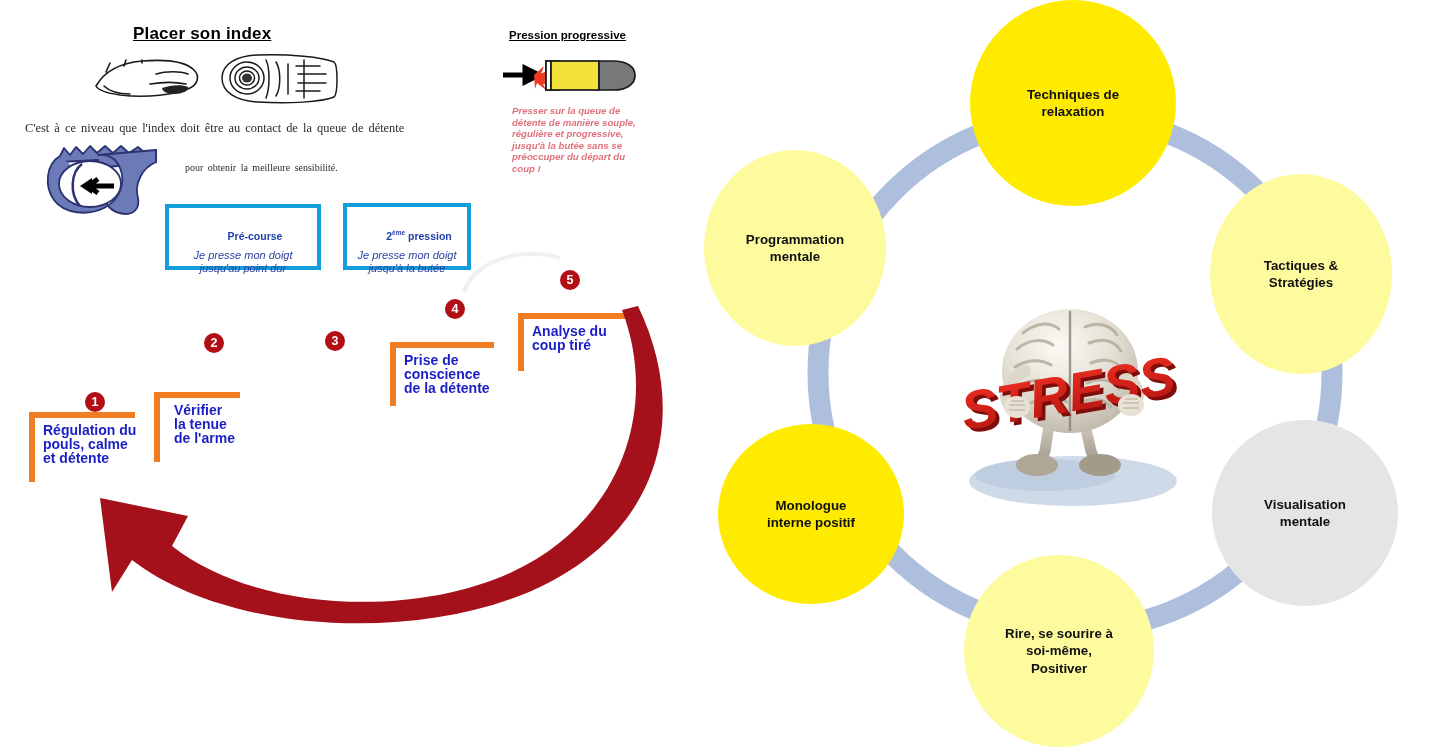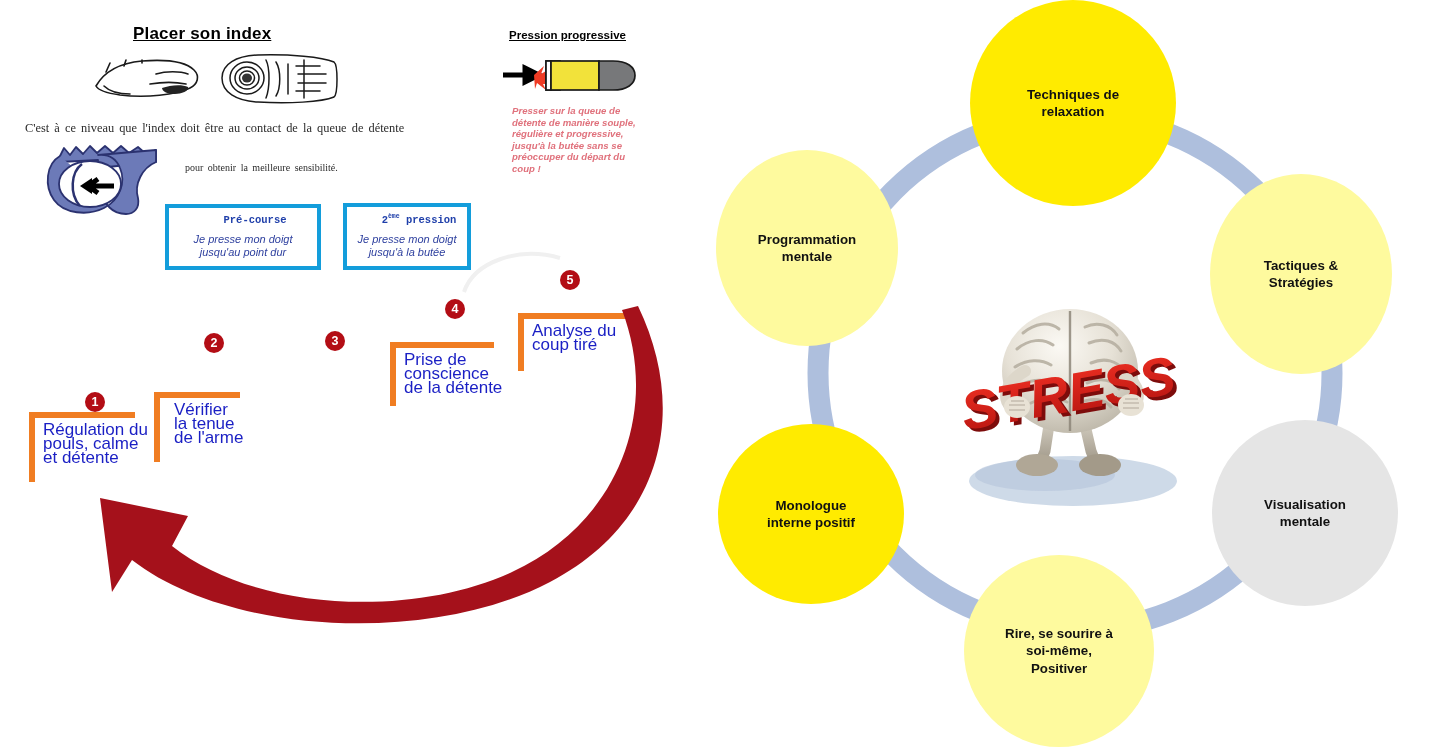--- a/index.html
+++ b/index.html
@@ -43,22 +43,22 @@
   .bluebox{
     position:absolute;
     border:4px solid #139ddb;
     background:#fff;
     text-align:center;
     box-sizing:border-box;
   }
   #bluebox-1{left:165px;top:204px;width:156px;height:66px;}
   #bluebox-2{left:343px;top:203px;width:128px;height:67px;}
   .bb-title{
-    margin-top:6px;font-size:10.5px;font-weight:bold;color:#1f3faa;
-    font-family:Liberation Mono, monospace;
+    margin-top:22px;font-size:10.5px;font-weight:bold;color:#1f3faa;
+    font-family:Liberation Sans, sans-serif;
     padding-left:24px;
   }
   .bb-title sup{font-size:6.5px;}
   .bb-line{
     font-size:11px;font-style:italic;color:#2d3f9e;line-height:13px;
     font-family:Liberation Sans, sans-serif;
   }
   .bb-l1{margin-top:7px;}
 
   .bullet-ill{position:absolute;left:501px;top:52px;width:140px;height:46px;}
@@ -67,22 +67,22 @@
     font-size:9.6px;font-style:italic;font-weight:bold;
     color:#e0717c;line-height:11.6px;
     font-family:"Liberation Sans", sans-serif;
   }
 
   
   .step{position:absolute;}
   .step .riser{position:absolute;left:0;top:0;width:6px;background:#f07d22;}
   .step .tread{position:absolute;left:0;top:0;height:6px;background:#f07d22;}
   .step .lbl{
-    position:absolute;color:#1a1fc4;font-weight:normal;
-    font-size:17px;line-height:14.2px;white-space:nowrap;
+    position:absolute;color:#1a1fc4;font-weight:bold;
+    font-size:14px;line-height:14.2px;white-space:nowrap;
     font-family:"Liberation Sans", sans-serif;
   }
   .badge{
     position:absolute;width:20px;height:20px;border-radius:50%;
     background:#b30d15;color:#fff;font-size:12.5px;font-weight:bold;
     display:flex;align-items:center;justify-content:center;
     font-family:"Liberation Sans", sans-serif;
     box-shadow:0 0 0 0 #000;
   }
   .ghost-arc{position:absolute;left:460px;top:236px;width:120px;height:60px;}
@@ -265,21 +265,21 @@
       <span style="white-space:pre-line;">Monologue
 interne positif</span>
     </div>
 
     <div class="node" style="left:264px;top:555px;width:190px;height:192px;background:#fefa9e;">
       <span style="white-space:pre-line;">Rire, se sourire à
 soi-même,
 Positiver</span>
     </div>
 
-    <div class="node" style="left:16px;top:150px;width:182px;height:196px;background:#fefa9e;">
+    <div class="node" style="left:4px;top:150px;width:182px;height:196px;background:#fefa9e;">
       <span style="white-space:pre-line;">Programmation
 mentale</span>
     </div>
 
     <svg class="brainwrap" viewBox="0 0 300 235">
       <defs>
         <radialGradient id="brainG" cx="42%" cy="30%" r="72%">
           <stop offset="0%" stop-color="#fbf9f4"></stop>
           <stop offset="55%" stop-color="#e6e1d6"></stop>
           <stop offset="100%" stop-color="#bfb9ab"></stop>

